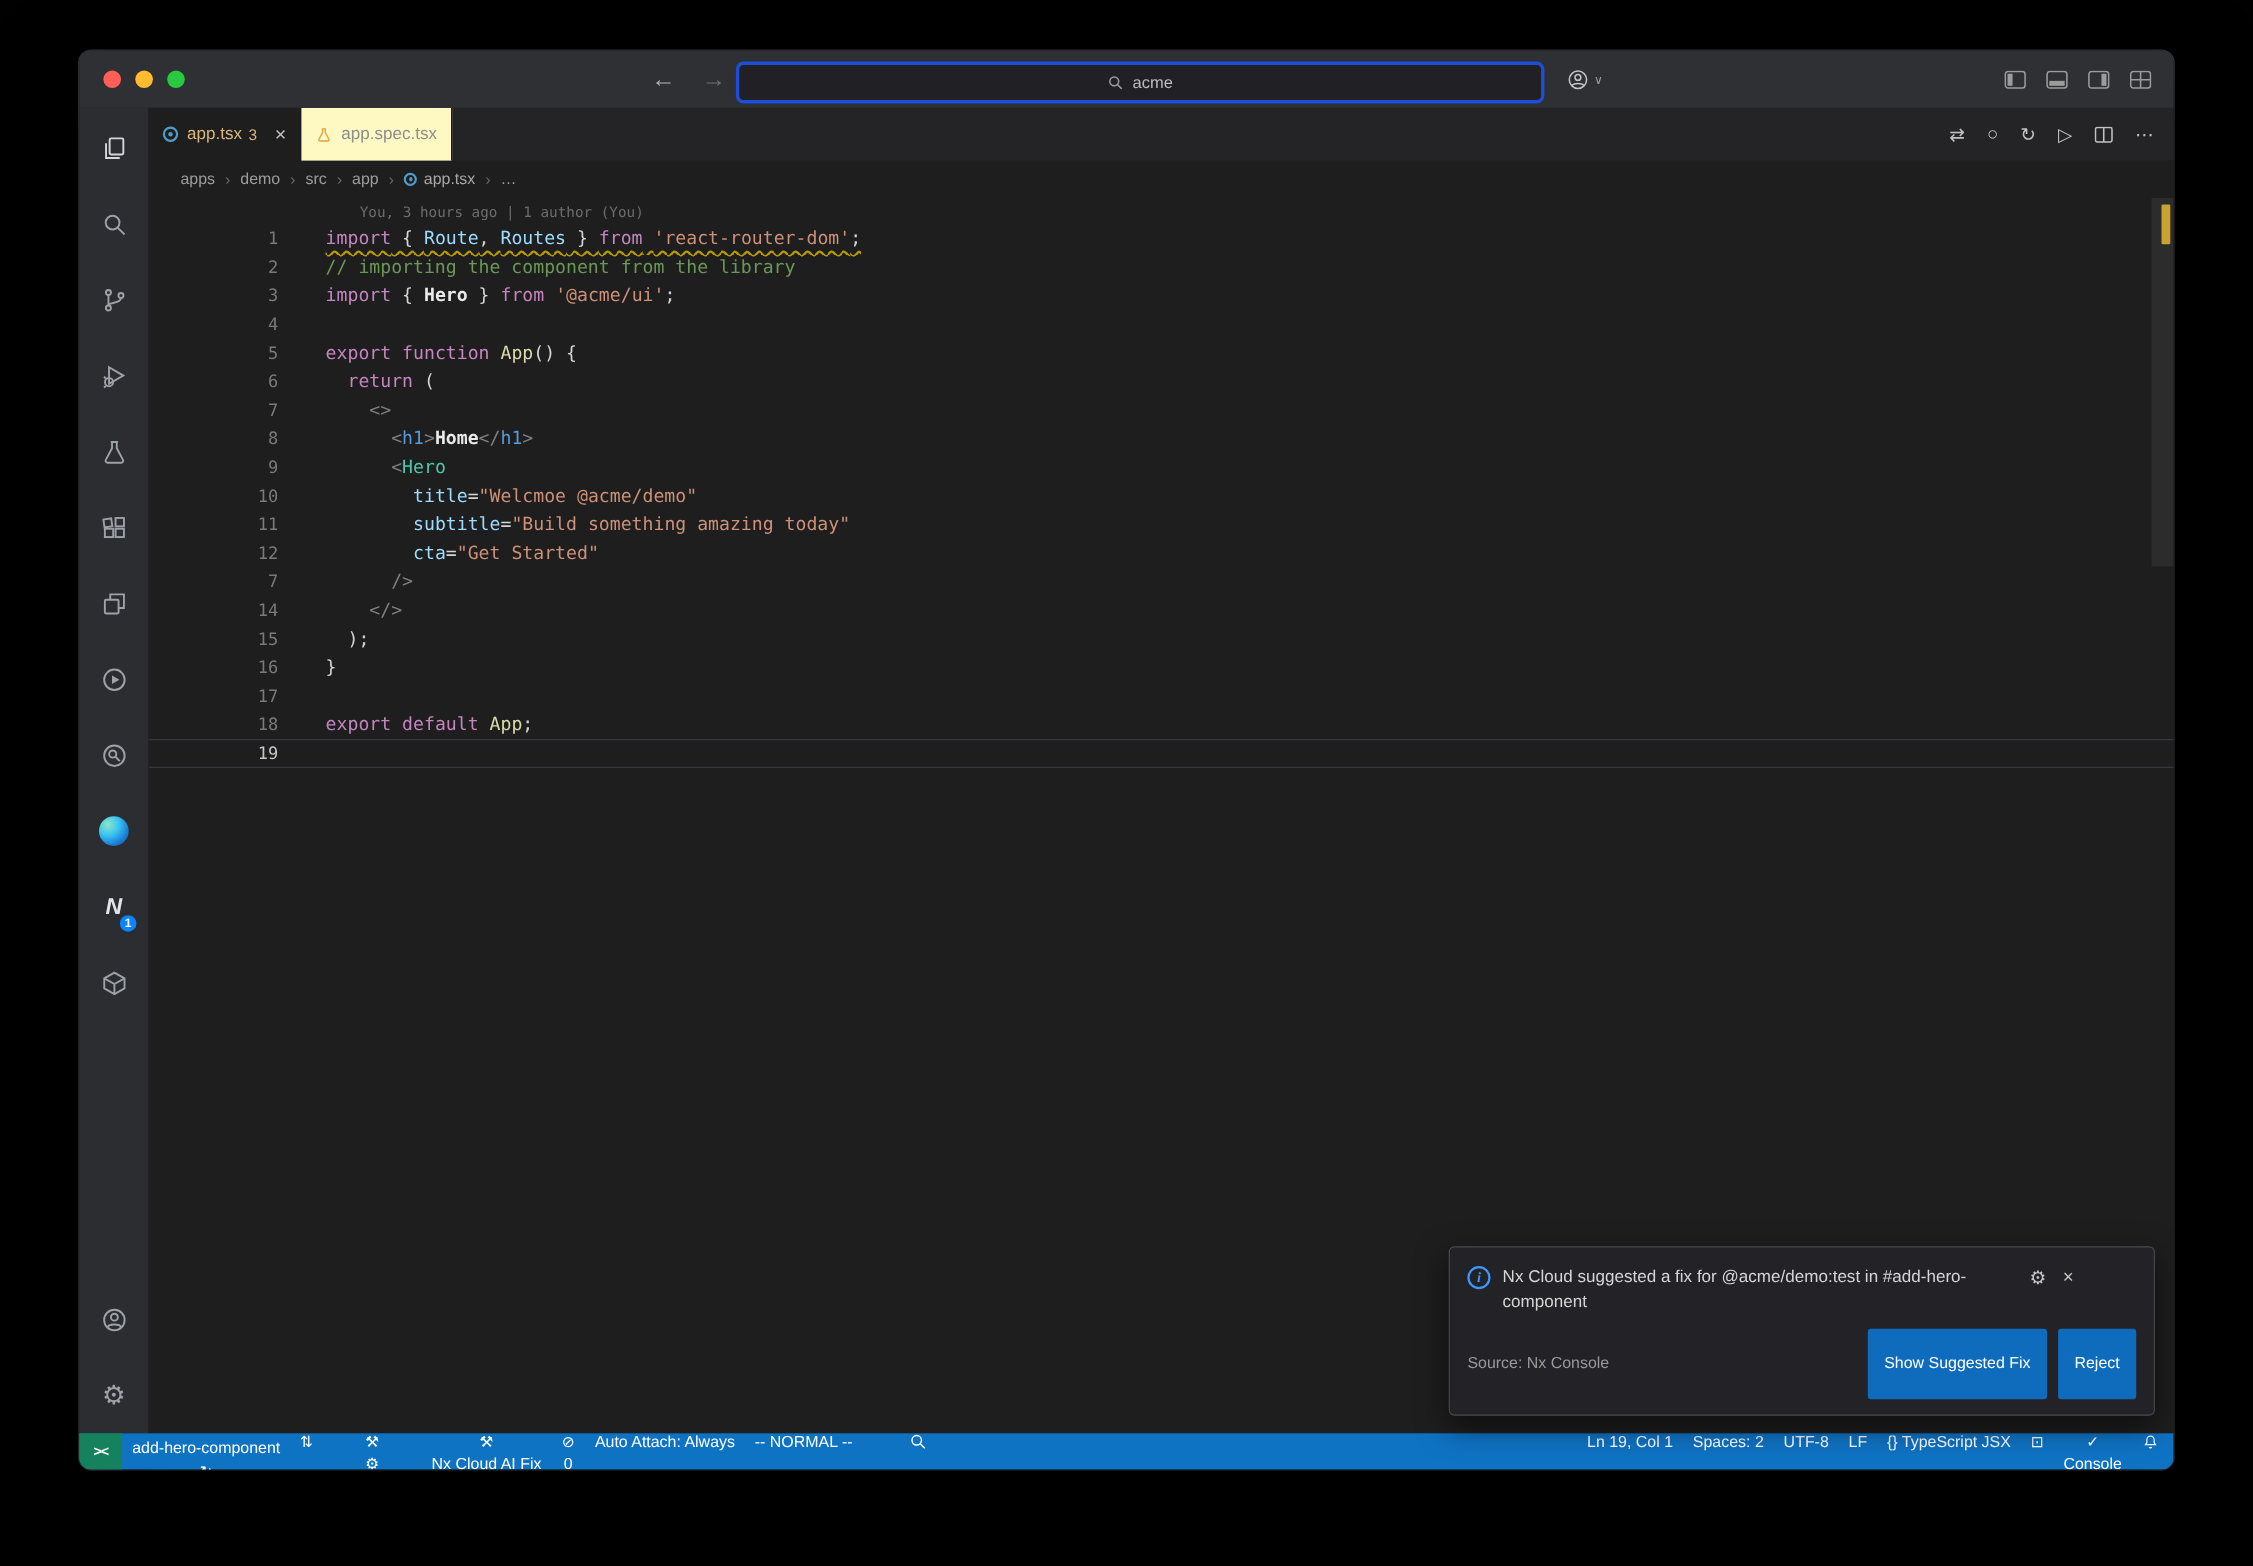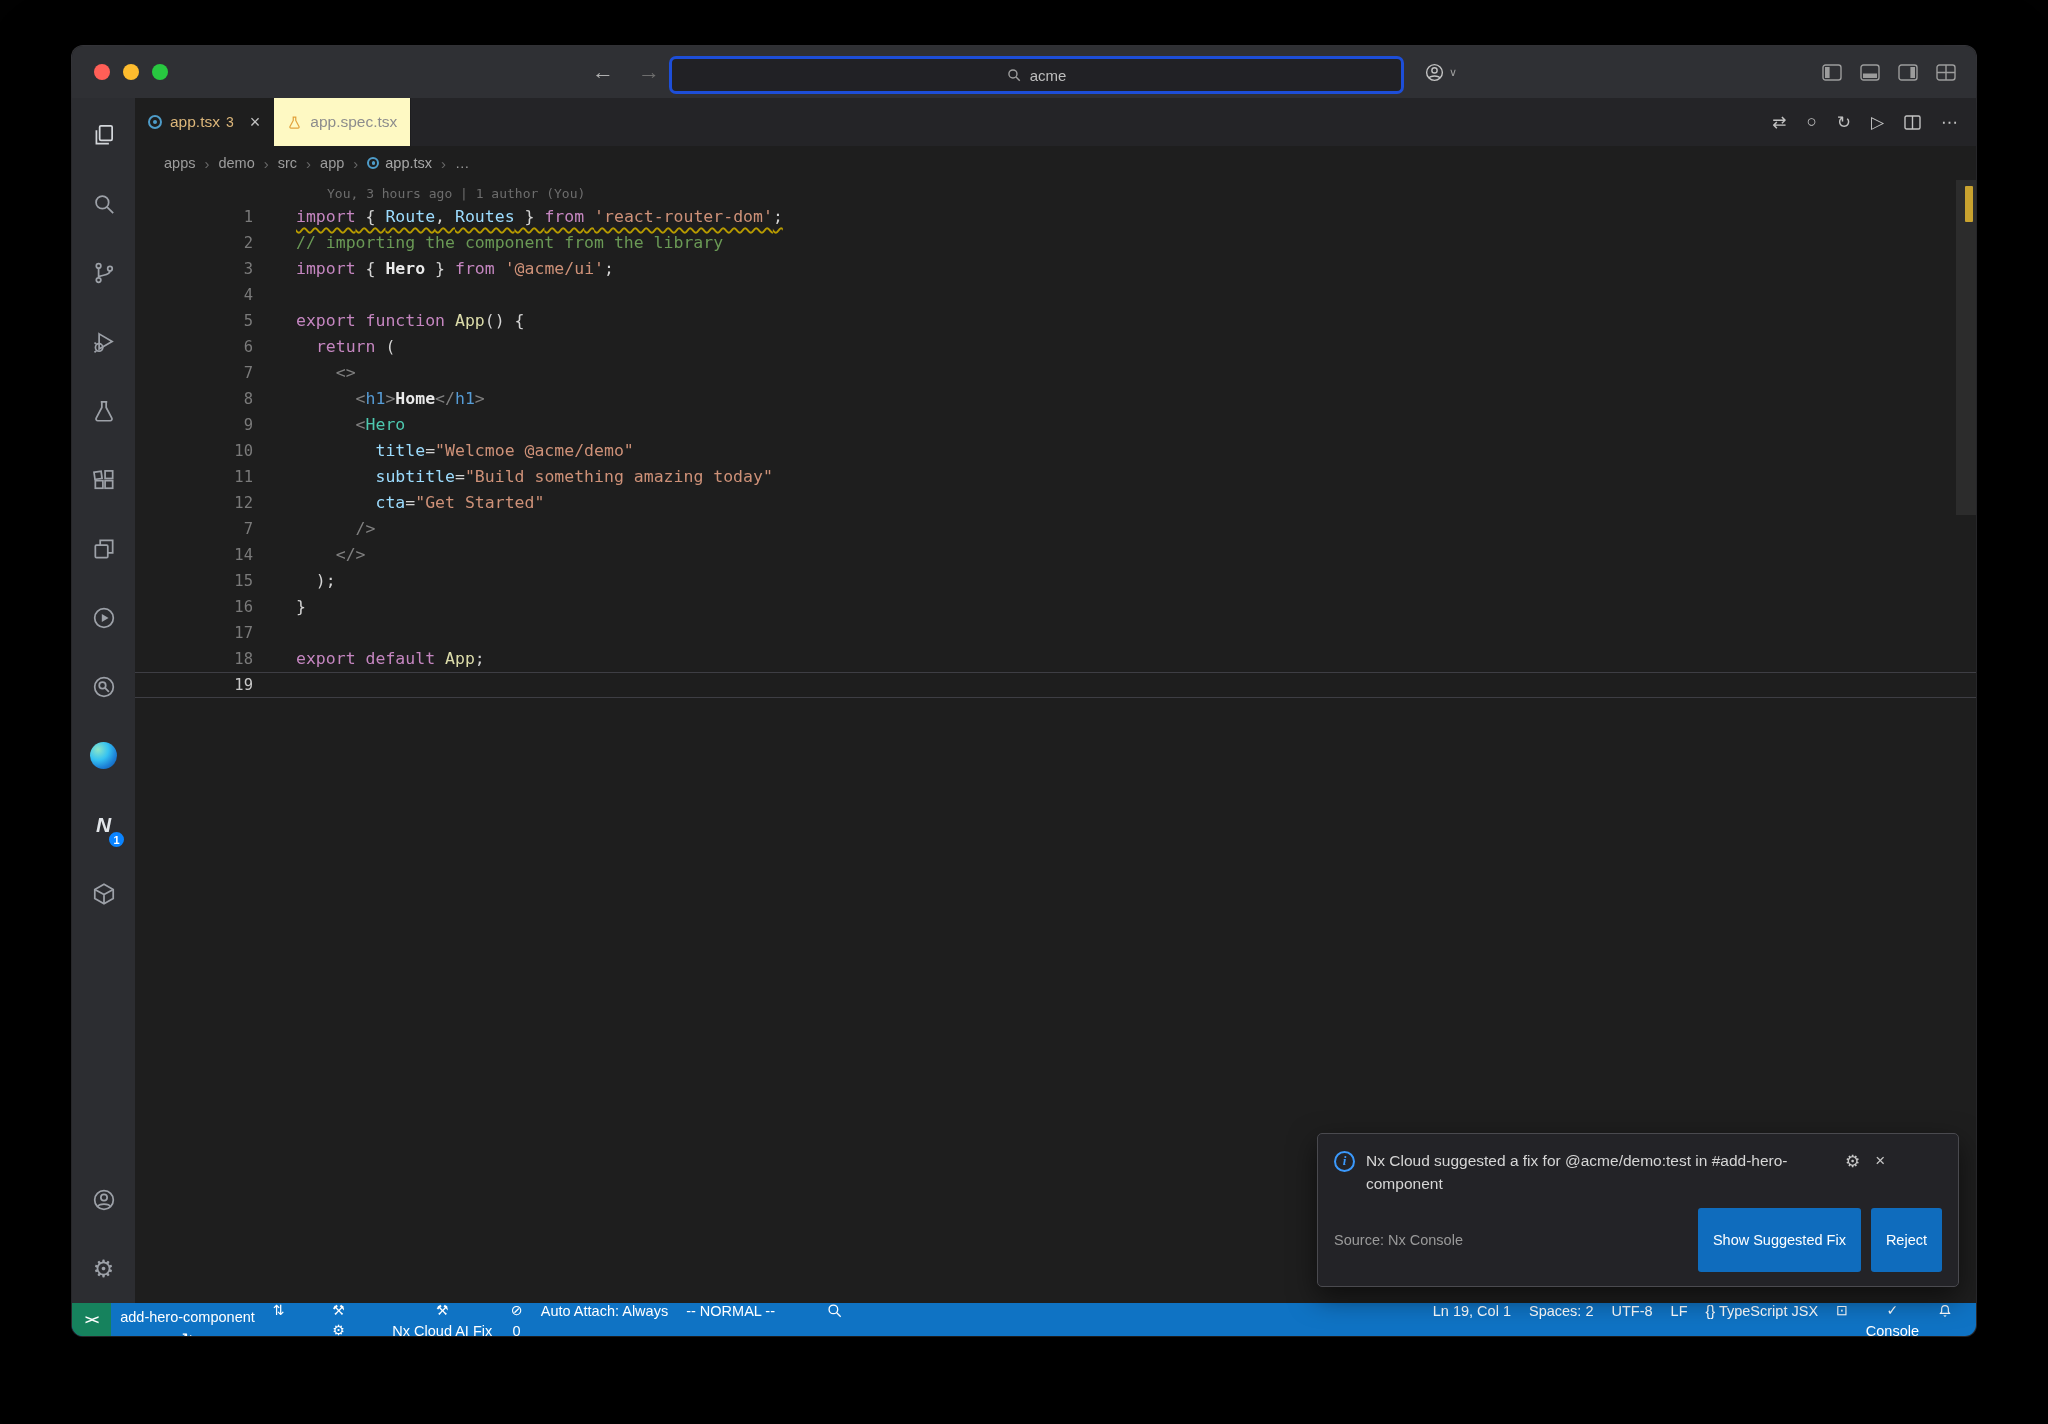--- a/index.html
+++ b/index.html
@@ -78,21 +78,21 @@
   .tk-tag{color:#569cd6}.tk-cmp{color:#4ec9b0}.tk-attr{color:#9cdcfe}.tk-fn{color:#dcdcaa}
   .tk-pn{color:#d4d4d4}.tk-br{color:#808080}.tk-wb{color:#eaeaea;font-weight:600;}
   .scrollbar{position:absolute;top:0;right:0;width:20px;bottom:0;}
   .slider{position:absolute;top:0;right:0;width:20px;height:335px;background:rgba(135,135,135,.14);}
   .ruler-marker{position:absolute;top:6px;right:3px;width:8px;height:36px;background:#c9a22f;border-radius:1px;}
 
   
   .statusbar{height:33px;background:#0f73c4;display:flex;align-items:stretch;color:#fff;
              font-size:14.5px;flex:0 0 auto;}
   .sb-left{display:flex;align-items:stretch;}
-  .sb-right{margin-left:auto;display:flex;align-items:stretch;padding-right:14px;}
+  .sb-right{margin-left:auto;display:flex;align-items:stretch;padding-right:4px;}
   .sb-item{display:flex;align-items:center;gap:6px;padding:0 9px;white-space:nowrap;flex-direction:column;}
   .sb-remote{background:#16825d;display:flex;align-items:center;padding:0 13px;font-weight:700;
              letter-spacing:-1px;font-size:13px;}
   .sb-glyph{font-size:14px;line-height:1;}
   .sb-gap{width:34px;}
 
   
   .toast{position:absolute;right:17px;bottom:49px;width:642px;background:#232327;border:1px solid #4a4a4f;
          border-radius:5px;box-shadow:0 10px 28px rgba(0,0,0,.55);padding:15px 16px 14px;z-index:50;
          box-sizing:border-box;}

